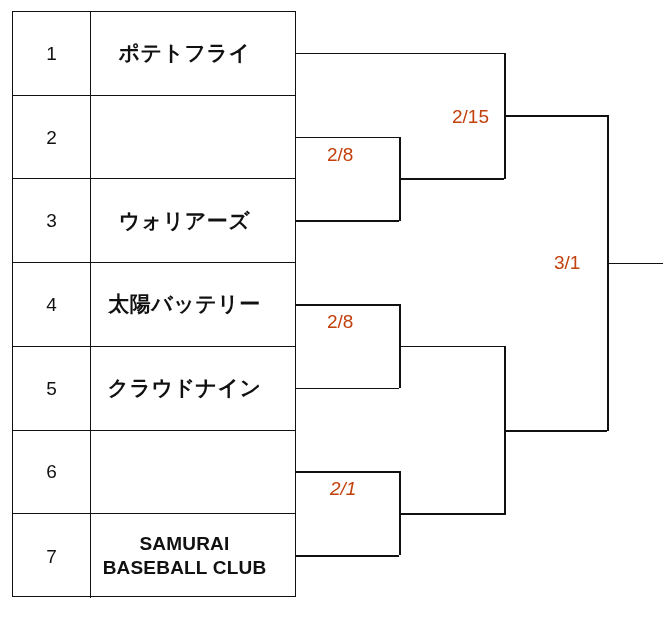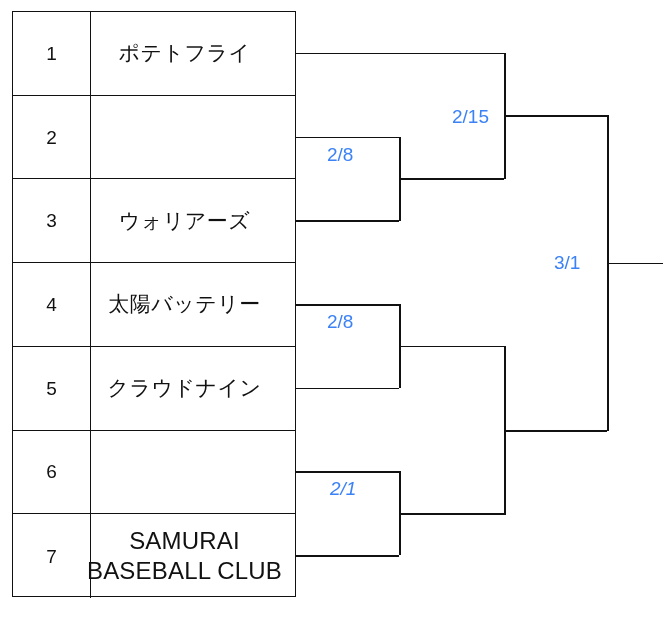--- a/index.html
+++ b/index.html
@@ -63,41 +63,42 @@
     box-sizing: border-box;
     display: flex;
     flex-direction: column;
     align-items: center;
     justify-content: center;
     font-size: 21px;
     line-height: 1.25;
     letter-spacing: 0.5px;
     text-align: right;
     padding: 0 4px;
+    font-weight: bold;
   }
   .name-cell.latin {
-    font-size: 24px;
+    font-size: 19px;
     letter-spacing: 0.2px;
   }
   .name-cell .line2 { display: block; }
 
   
   .bline {
     position: absolute;
     background: #111111;
   }
   .bline.h { height: 1.5px; }
   .bline.v { width: 1.5px; }
 
   .date-label {
     position: absolute;
     font-size: 19px;
     line-height: 1;
     white-space: nowrap;
-    color: #3b82f6;
+    color: #c2410c;
   }
 </style>
 </head>
 <body>
 
 <div id="stage">
 
   <div id="team-table">
 
     <div class="team-row" style="top:0px;">

